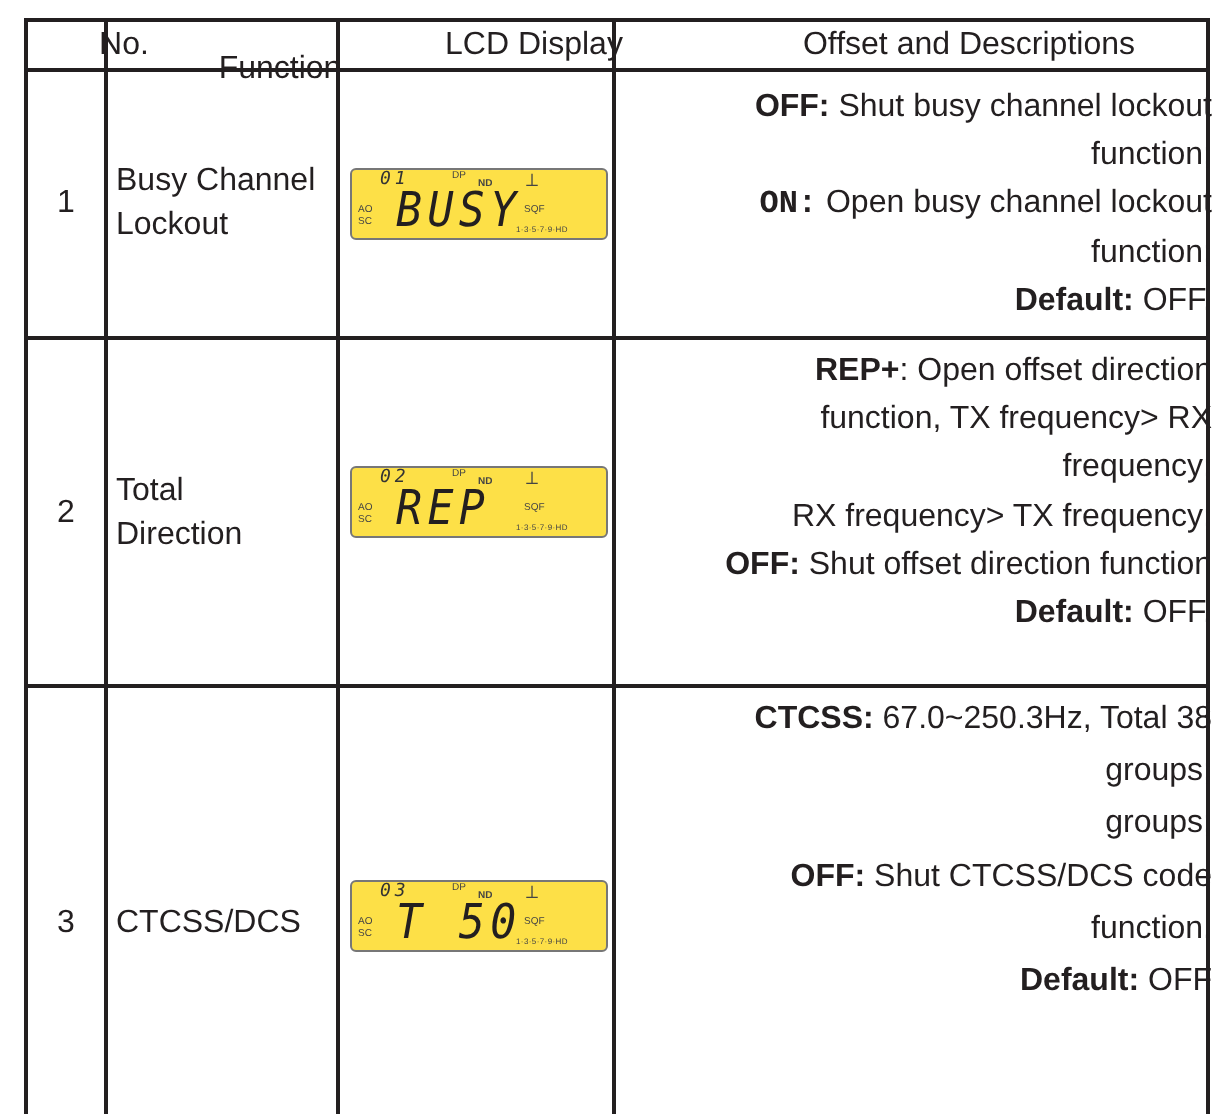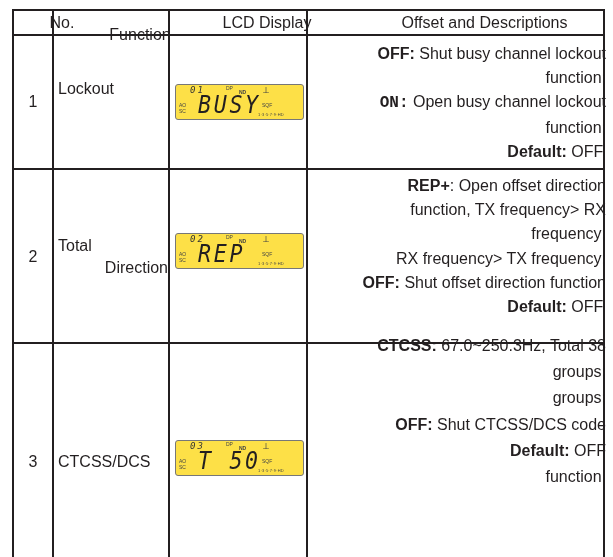--- a/index.html
+++ b/index.html
@@ -42,20 +42,21 @@
 <div class="vline" style="left:306px;"></div>
 <div class="vline" style="left:603px;"></div>
 
 <div class="hdr" style="left:14px;width:38px;">No.</div>
 <div class="hdr" style="left:54px;width:114px;margin-top:12px;">Function</div>
 <div class="hdr" style="left:170px;width:136px;">LCD Display</div>
 <div class="hdr" style="left:308px;width:295px;">Offset and Descriptions</div>
 
 <div class="cell no" style="top:90px;">1</div>
 <div class="cell fn" style="top:79px;">
+  <div>Busy Channel</div>
   <div style="margin-top:-2px;">Lockout</div>
 </div>
 <div class="lcd" style="top:84px;">
   <span class="ch">01</span>
   <span class="dp">DP</span>
   <span class="nd">ND</span>
   <span class="ant">⟂</span>
   <span class="ao"><span>AO</span><br><span>SC</span></span>
   <span class="big">BUSY</span>
   <span class="sqf">SQF</span>
@@ -65,21 +66,21 @@
   <div class="ln"><b>OFF:</b><span> Shut busy channel lockout</span></div>
   <div class="ln ind1"><span>function;</span></div>
   <div class="ln"><b style="white-space:pre;font-family:Liberation Mono, monospace;"> ON:</b><span> Open busy channel lockout</span></div>
   <div class="ln ind1"><span>function;</span></div>
   <div class="ln"><b>Default:</b><span> OFF.</span></div>
 </div>
 
 <div class="cell no" style="top:245px;">2</div>
 <div class="cell fn" style="top:234px;">
   <div>Total</div>
-  <div style="margin-top:-2px;text-align:right;">Direction</div>
+  <div style="margin-top:-2px;">Direction</div>
 </div>
 <div class="lcd" style="top:233px;">
   <span class="ch">02</span>
   <span class="dp">DP</span>
   <span class="nd">ND</span>
   <span class="ant">⟂</span>
   <span class="ao"><span>AO</span><br><span>SC</span></span>
   <span class="big">REP</span>
   <span class="sqf">SQF</span>
   <span class="scale">1·3·5·7·9·HD</span>
@@ -100,20 +101,20 @@
 <div class="lcd" style="top:440px;">
   <span class="ch">03</span>
   <span class="dp">DP</span>
   <span class="nd">ND</span>
   <span class="ant">⟂</span>
   <span class="ao"><span>AO</span><br><span>SC</span></span>
   <span class="big">T 50</span>
   <span class="sqf">SQF</span>
   <span class="scale">1·3·5·7·9·HD</span>
 </div>
-<div class="cell desc" style="top:334px;">
+<div class="cell desc" style="top:348px;">
   <div class="ln"><b>CTCSS:</b><span> 67.0~250.3Hz, Total 38</span></div>
   <div class="ln ind2" style="margin-top:2px;"><span>groups;</span></div>
   <div class="ln ind1" style="margin-top:2px;"><span>groups;</span></div>
   <div class="ln" style="margin-top:2px;"><b>OFF:</b><span> Shut CTCSS/DCS code</span></div>
+  <div class="ln ind1" style="margin-top:2px;"><span>function.</span></div>
   <div class="ln" style="margin-top:2px;"><b>Default:</b><span> OFF</span></div>
-  <div class="ln ind1" style="margin-top:2px;"><span>function.</span></div>
 </div>
 
 </body></html>

